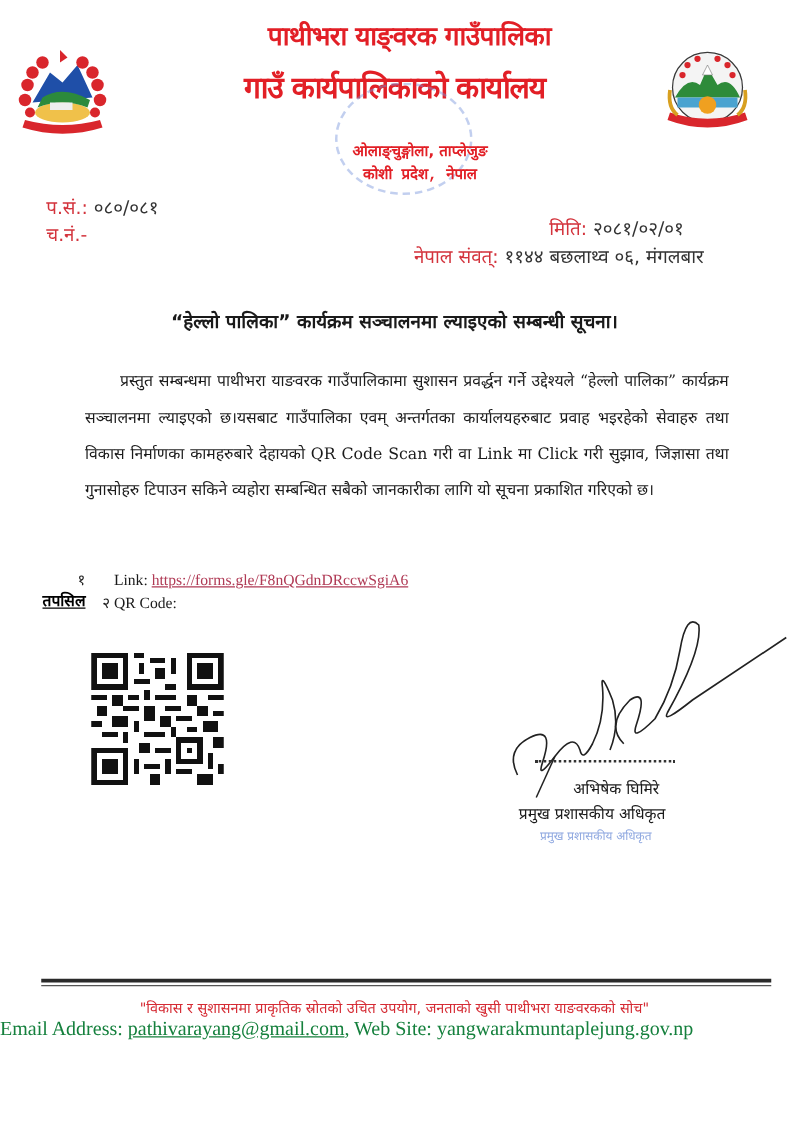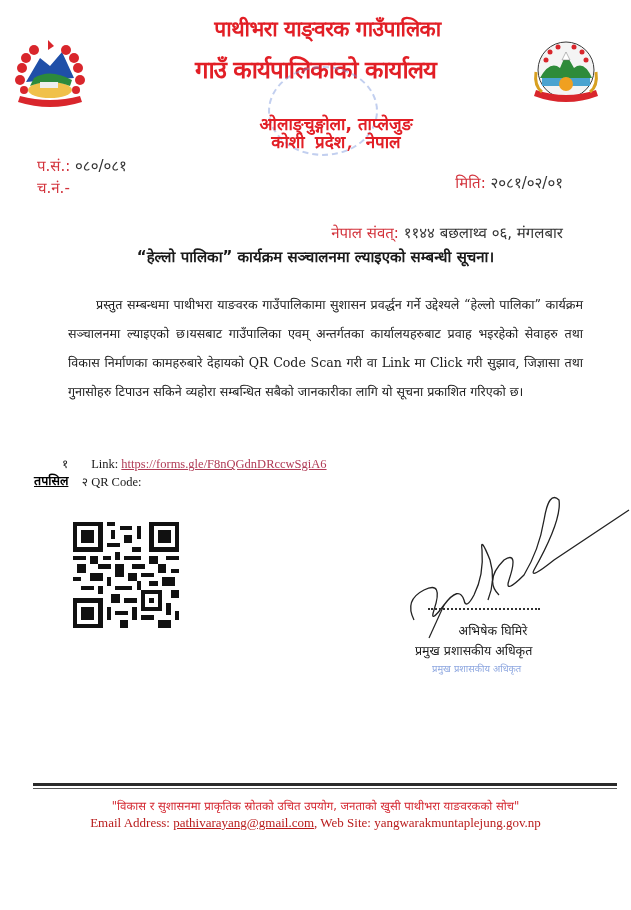--- a/index.html
+++ b/index.html
@@ -17,39 +17,39 @@
       font-size: 21px; color: #e21f26; letter-spacing: -0.5px; padding-left: 24px;
     }
     .title-main {
       left: 0; width: 631px; top: 52px; text-align: center;
       font-family: "DejaVu Sans", sans-serif; font-weight: bold;
       font-size: 24px; color: #e21f26; letter-spacing: -1px;
     }
     .addr1, .addr2 {
       left: 0; width: 631px; text-align: center;
       font-family: "DejaVu Sans", sans-serif; font-weight: bold;
-      font-size: 17px; color: #e21f26; padding-left: 41px;
+      font-size: 12px; color: #e21f26; padding-left: 41px;
     }
     .addr1 { top: 112px; }
     .addr2 { top: 130px; font-family: Liberation Mono, monospace; }
 
     .stamp {
       left: 268px; top: 66px; width: 110px; height: 90px;
       border: 2px dashed rgba(120,150,220,0.45); border-radius: 50%;
       pointer-events: none;
     }
 
     
     .ref-line { font-family: "DejaVu Sans", sans-serif; font-size: 15px; }
     .ref-label { color: #d3333c; }
     .ref-val { color: #333; }
     .ref1 { left: 37px; top: 155px; }
     .ref2 { left: 37px; top: 177px; }
-    .date-line { right: 68px; top: 172px; text-align: right; }
-    .nepal-line { right: 68px; top: 194px; text-align: right; margin-top: 28px; }
+    .date-line { right: 84px; top: 172px; text-align: right; }
+    .nepal-line { right: 68px; top: 194px; text-align: right; }
 
     
     .subject {
       left: 0; width: 631px; top: 246px; text-align: center;
       font-family: "DejaVu Sans", sans-serif; font-weight: bold;
       font-size: 15px; color: #1a1a1a;
     }
 
     
     .body-text {
@@ -94,22 +94,22 @@
     }
 
     
     .footer-rule1 { left: 33px; width: 584px; top: 783px; border-top: 3px solid #2a2a2a; }
     .footer-rule2 { left: 33px; width: 584px; top: 788px; border-top: 1px solid #555; }
     .footer-motto {
       left: 0; width: 631px; top: 798px; text-align: center;
       font-family: "DejaVu Sans", sans-serif; font-size: 11.5px; color: #d52b34;
     }
     .footer-contact {
-      left: 0; width: 631px; top: 815px; text-align: center;
-      font-family: "Liberation Serif", serif; font-size: 13px; color: #b91c1c;
+      left: 0; width: 631px; top: 815px; 
+      font-family: "Liberation Serif", serif; font-size: 16px; color: #15803d;
     }
     .footer-contact .email { text-decoration: underline; }
   </style>
 </head>
 <body>
 
 <div class="abs emblem-left">
   <svg width="80" height="72" viewBox="0 0 80 72">
     <path d="M8 64 Q40 74 72 64 L70 58 Q40 66 10 58 Z" fill="#d9262c"></path>
     <ellipse cx="40" cy="52" rx="22" ry="8" fill="#f0c14a"></ellipse>

